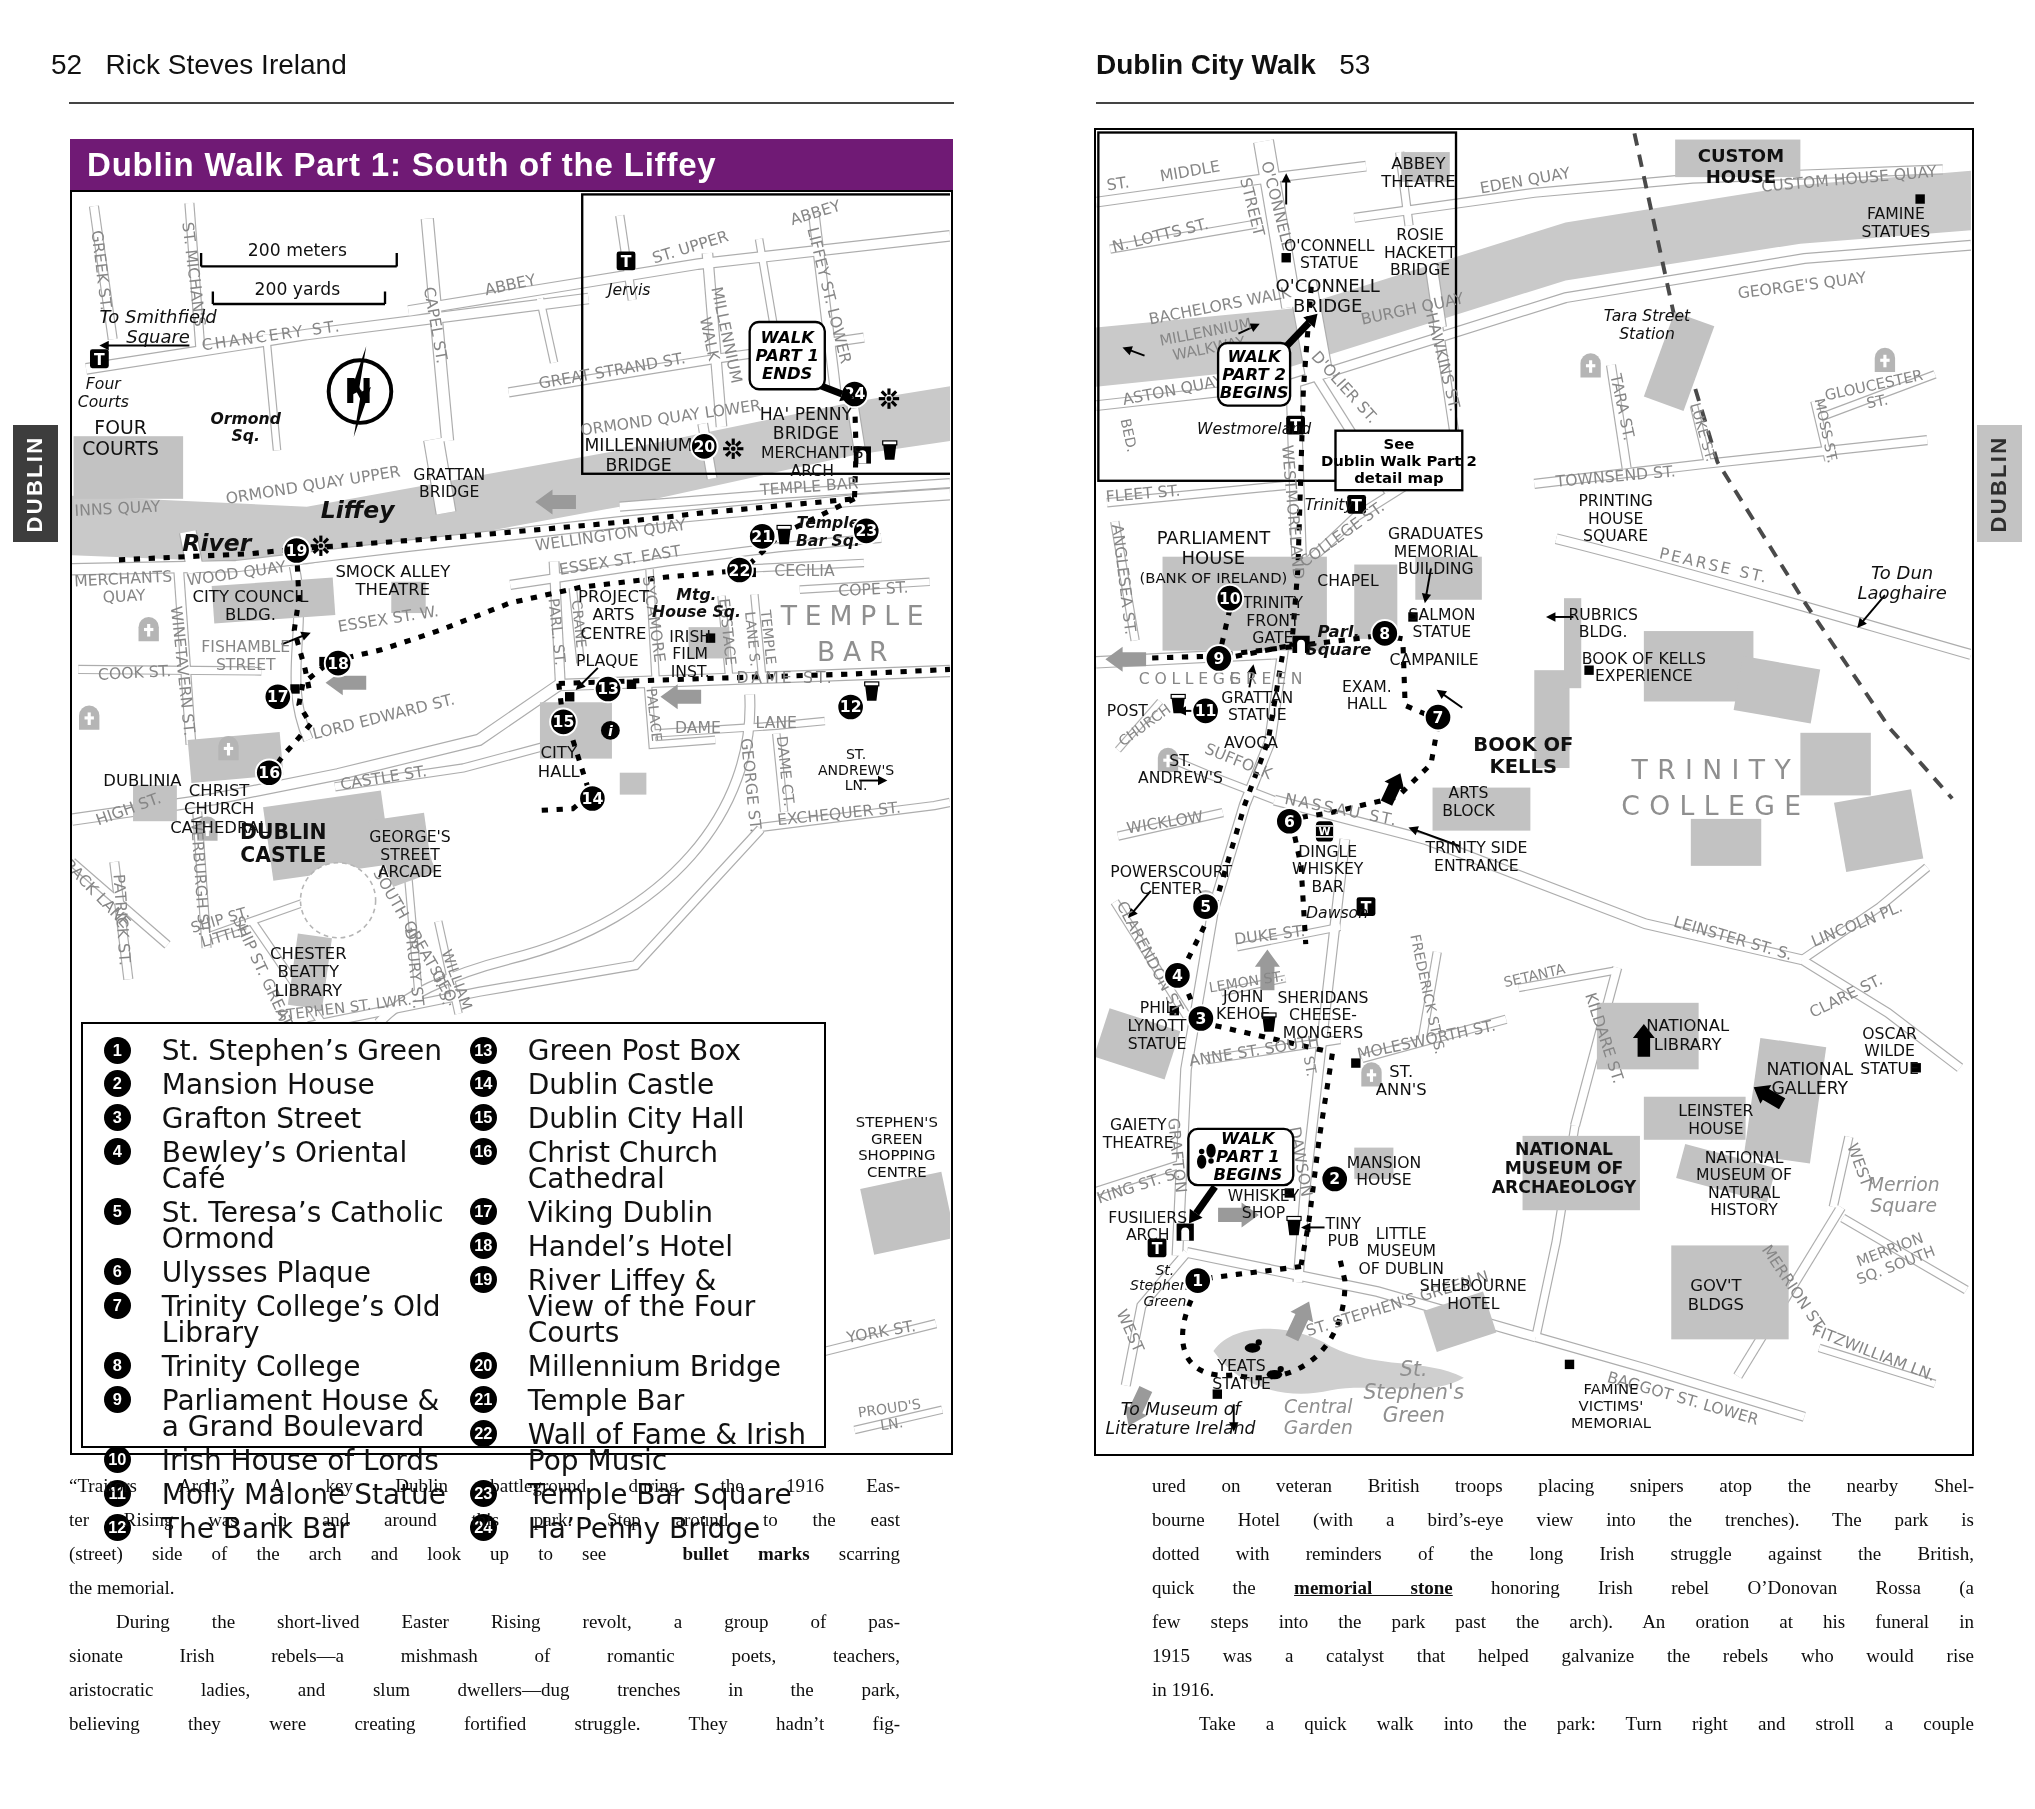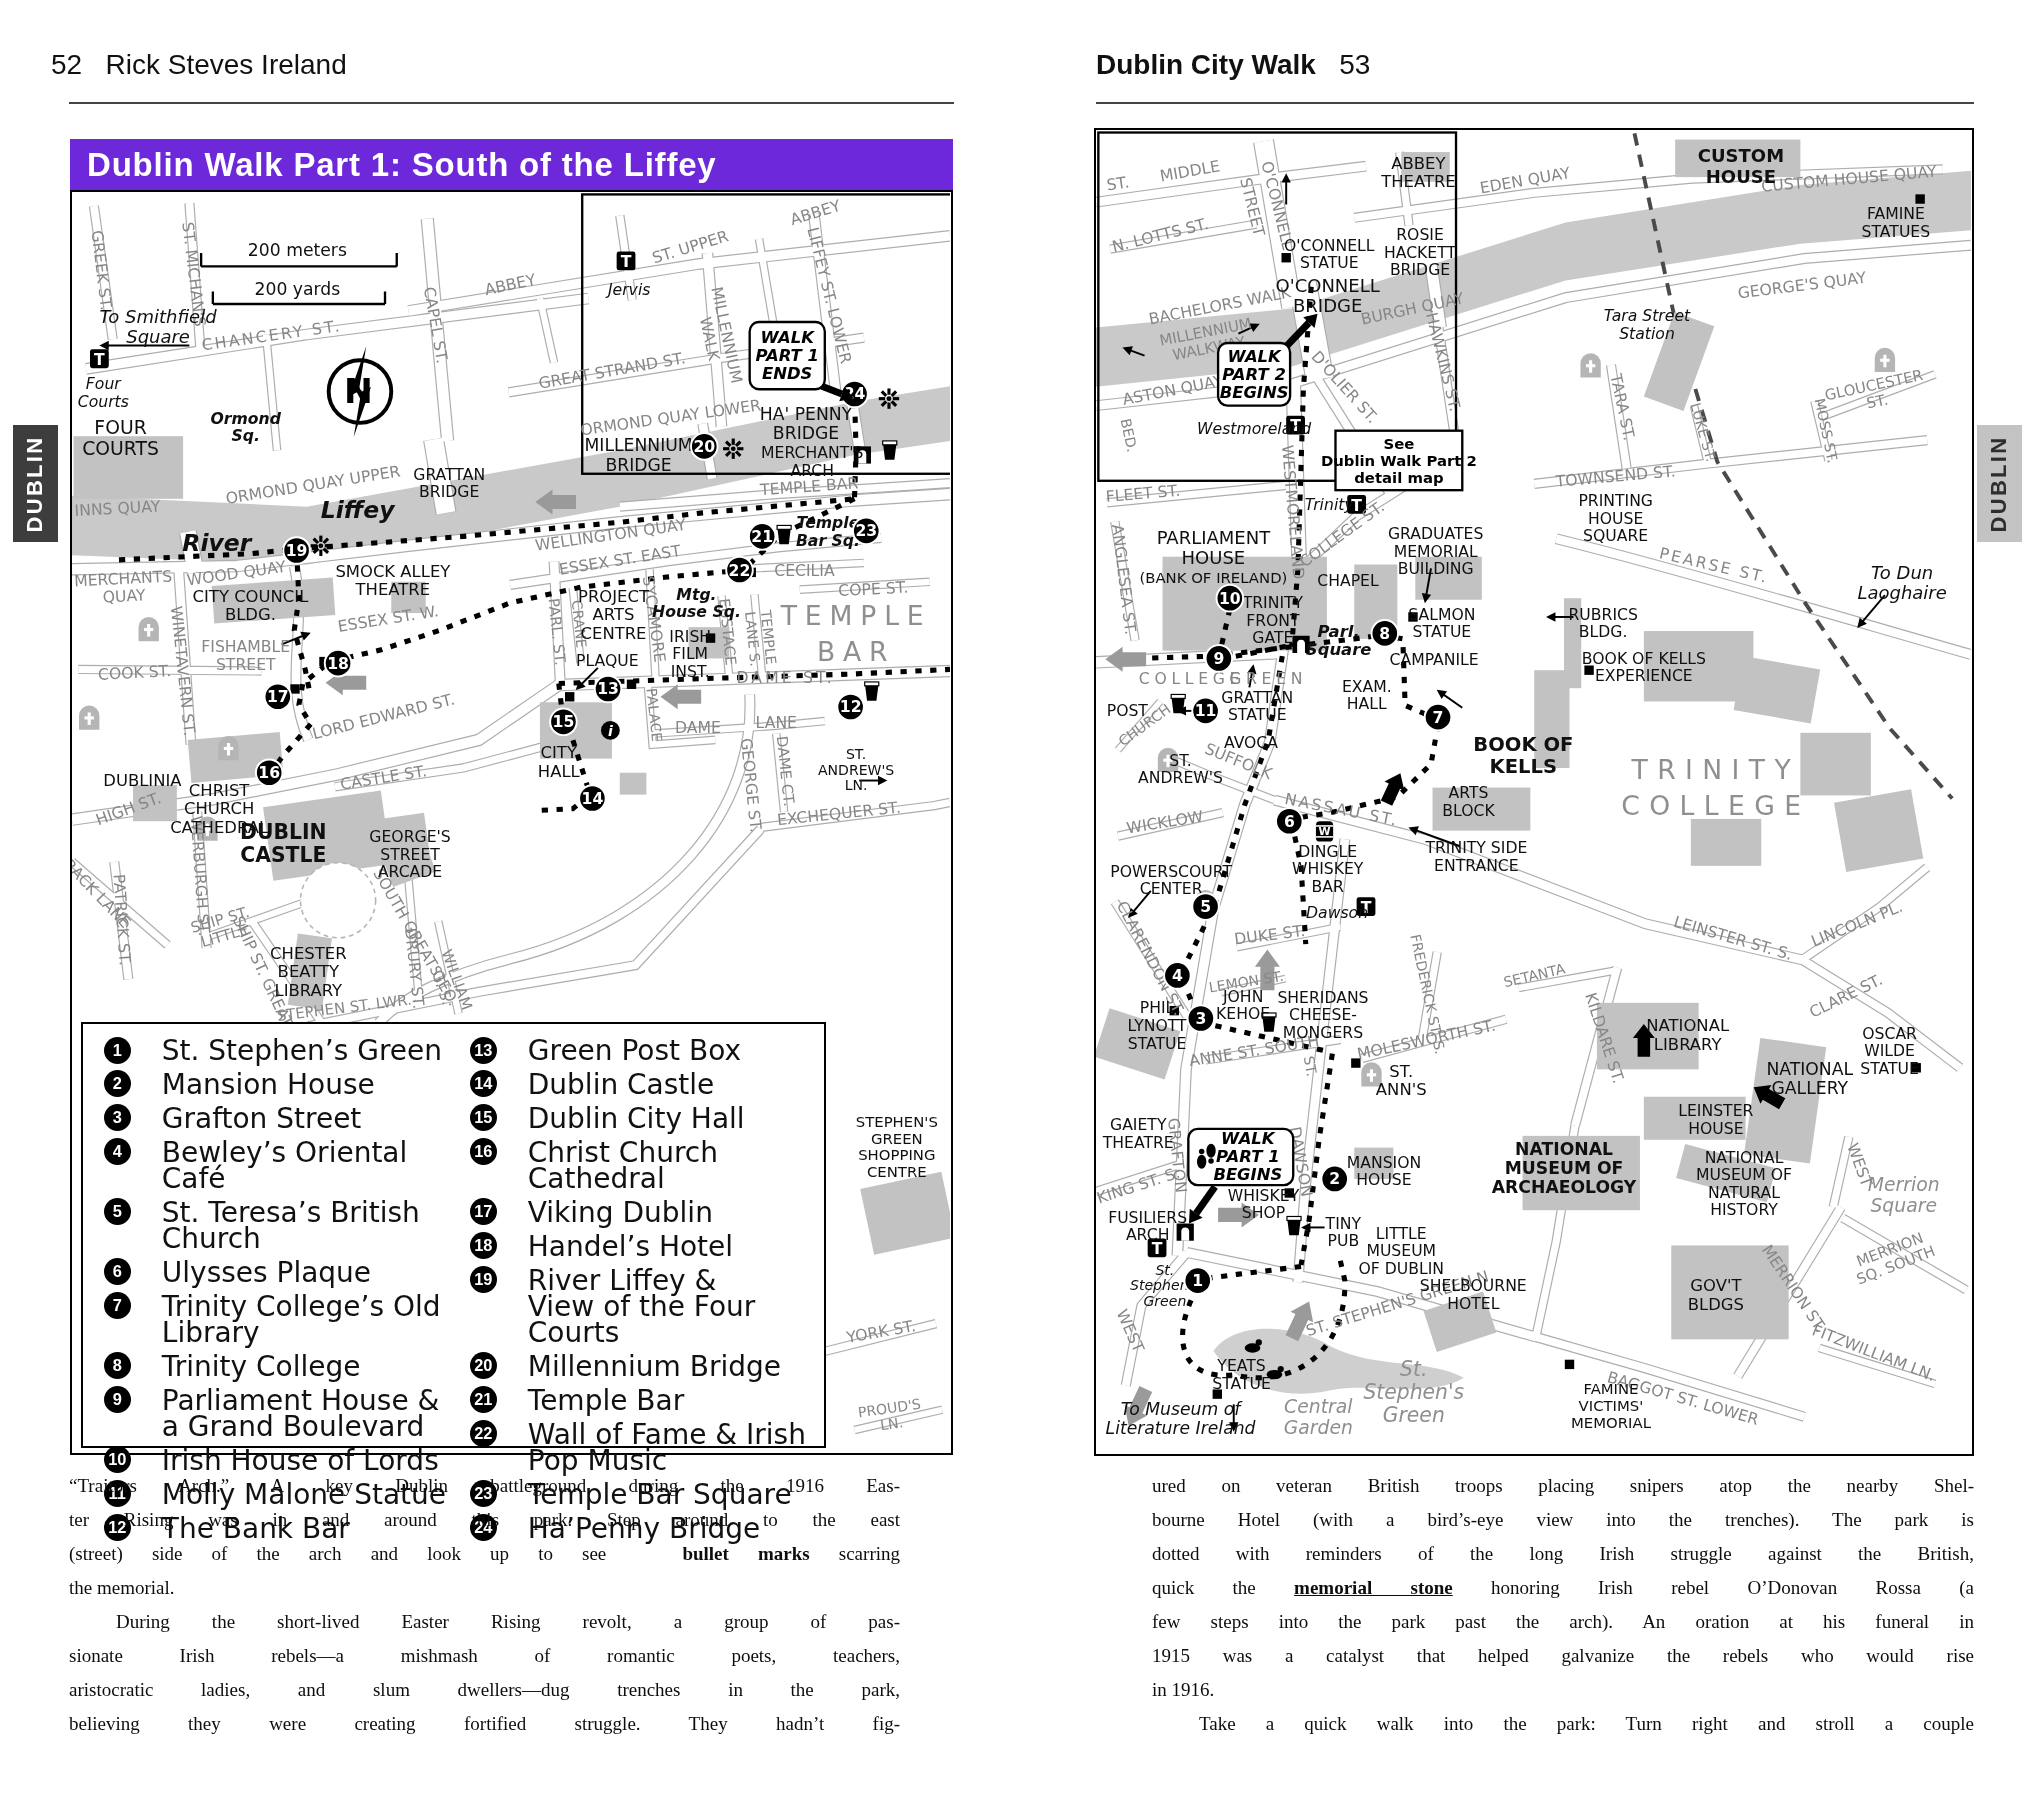--- a/index.html
+++ b/index.html
@@ -8,21 +8,21 @@
   .hdr-left{left:51px;font-weight:500;letter-spacing:0px;}
   .hdr-right{left:1096px;width:878px;text-align:left;font-weight:bold;}
   .hdr .pgnum{font-weight:500;}
   .rule{position:absolute;top:102px;height:1.6px;background:#444;}
   .rule-l{left:69px;width:885px;}
   .rule-r{left:1096px;width:878px;}
   .tab{position:absolute;width:45px;height:117px;display:flex;align-items:center;justify-content:center;}
   .tab span{transform:rotate(-90deg);font-weight:bold;font-size:22px;letter-spacing:2.3px;}
   .tab-left{left:12.5px;top:425px;background:#3d3d3d;color:#fff;}
   .tab-right{left:1977px;top:425px;background:#c3c3c3;color:#2e2e2e;}
-  .titlebar{position:absolute;left:70px;top:139px;width:883px;height:52px;background:#6d28d9;color:#fff;
+  .titlebar{position:absolute;left:70px;top:139px;width:883px;height:52px;background:#701a75;color:#fff;
     display:flex;align-items:center;padding-left:17px;box-sizing:border-box;font-weight:bold;font-size:33px;letter-spacing:0.8px;}
   .mapbox{position:absolute;background:#fff;border:2.3px solid #000;box-sizing:border-box;}
   .map-l{left:70px;top:190px;width:883px;height:1265px;}
   .map-r{left:1094px;top:128px;width:880px;height:1328px;}
   svg{position:absolute;left:0;top:0;}
   svg text{font-family:"DejaVu Sans",sans-serif;}
   .st{fill:#868686;} .poi{fill:#101010;} .b{fill:#101010;font-weight:bold;}
   .bi{fill:#101010;font-weight:bold;font-style:italic;} .it{fill:#101010;font-style:italic;}
   .gi{fill:#8f8f8f;font-style:italic;} .big{fill:#8f8f8f;}
   .legend{position:absolute;left:9.4px;top:830px;width:745px;height:426px;background:#fff;border:2.3px solid #000;
@@ -455,21 +455,21 @@
         <div class="litem">
           <div class="lnum">3</div>
           <div class="ltxt">Grafton Street</div>
         </div>
         <div class="litem">
           <div class="lnum">4</div>
           <div class="ltxt">Bewley’s Oriental Café</div>
         </div>
         <div class="litem">
           <div class="lnum">5</div>
-          <div class="ltxt">St. Teresa’s British Church</div>
+          <div class="ltxt">St. Teresa’s Catholic Ormond</div>
         </div>
         <div class="litem">
           <div class="lnum">6</div>
           <div class="ltxt">Ulysses Plaque</div>
         </div>
         <div class="litem">
           <div class="lnum">7</div>
           <div class="ltxt">Trinity College’s Old  Library</div>
         </div>
         <div class="litem">

